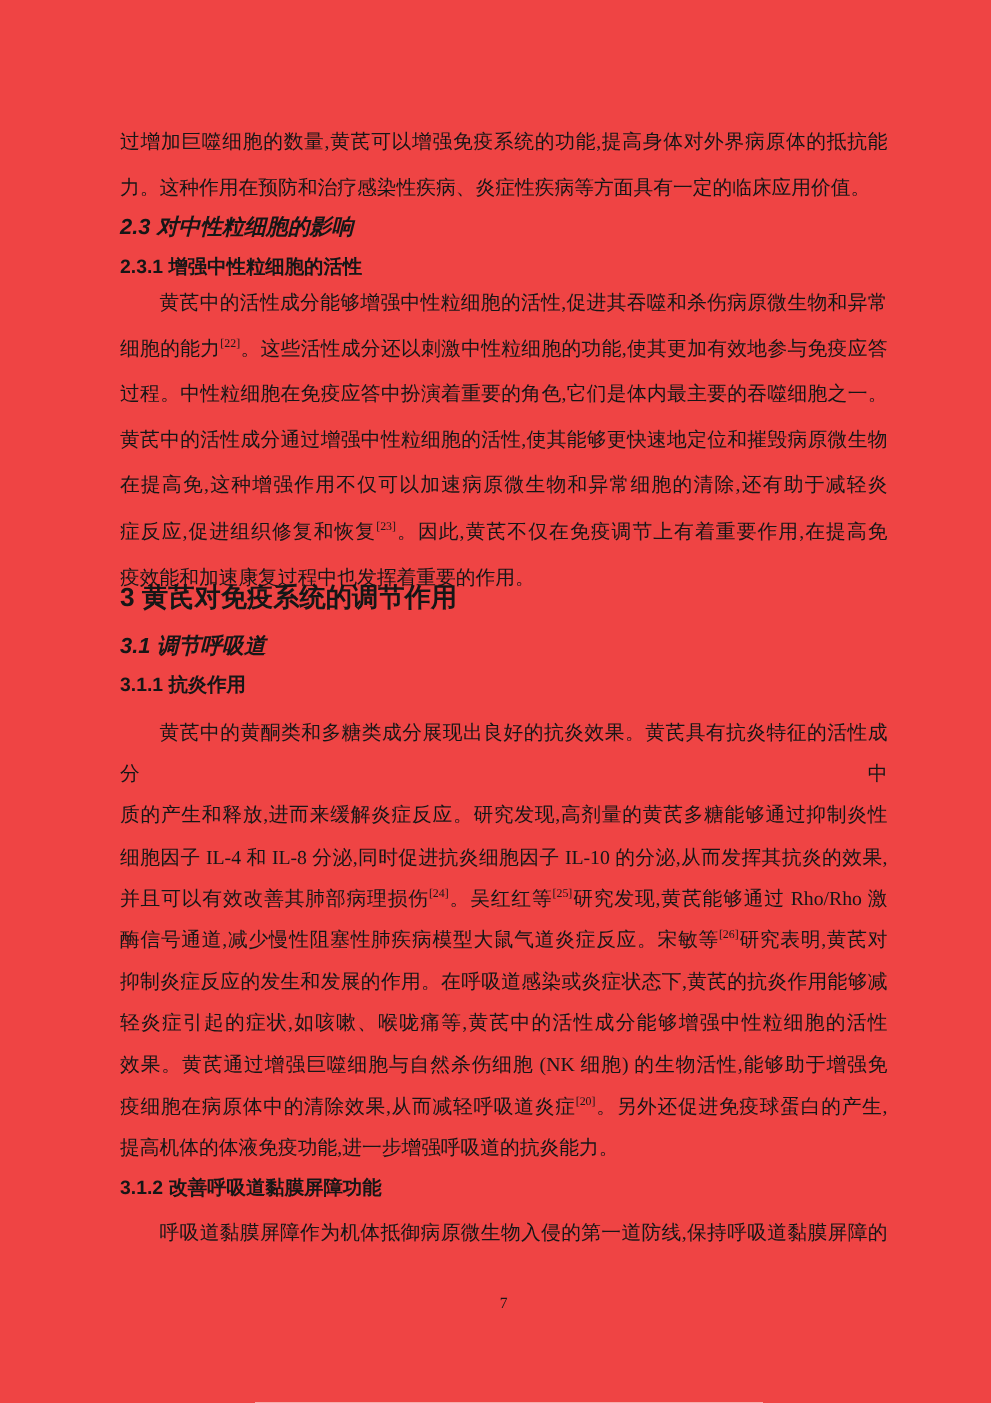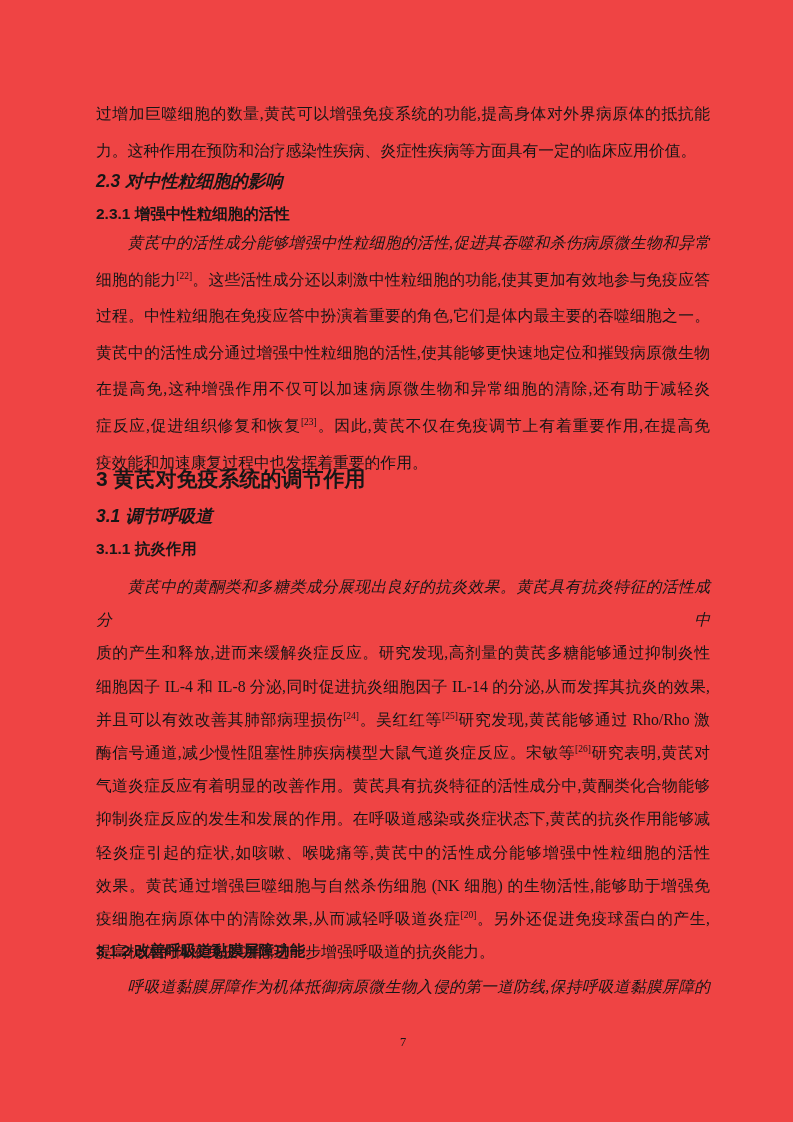--- a/index.html
+++ b/index.html
@@ -31,21 +31,21 @@
   #blk-h231{top:204px;}
   #blk-p2{top:225px;}
   #blk-h3{top:466px;}
   #blk-h31{top:505px;}
   #blk-h311{top:539px;}
   #blk-p3{top:570px;}
   #blk-h312{top:941px;}
   #blk-p4{top:970px;}
   .line{text-align:justify;text-justify:inter-character;}
   .line.just{text-align-last:justify;}
-  .line.indent{text-indent:31.6px;font-style:italic;}
+  .line.indent{text-indent:31.6px;}
   sup.ref{
     font-size:9.5px;
     line-height:0;
     vertical-align:super;
     letter-spacing:0;
   }
   .footer{
     position:absolute;left:96px;width:614px;top:1035px;
     text-align:center;
     font-family:"Liberation Serif","DejaVu Serif",serif;
@@ -72,24 +72,23 @@
         <div class="line just">在提高免,这种增强作用不仅可以加速病原微生物和异常细胞的清除,还有助于减轻炎</div>
         <div class="line just">症反应,促进组织修复和恢复<sup class="ref">[23]</sup>。因此,黄芪不仅在免疫调节上有着重要作用,在提高免</div>
         <div class="line">疫效能和加速康复过程中也发挥着重要的作用。</div>
       </div>
       <div id="blk-h3" class="block h1">3 黄芪对免疫系统的调节作用</div>
       <div id="blk-h31" class="block h2">3.1 调节呼吸道</div>
       <div id="blk-h311" class="block h3">3.1.1 抗炎作用</div>
       <div id="blk-p3" class="block para">
         <div class="line just indent">黄芪中的黄酮类和多糖类成分展现出良好的抗炎效果。黄芪具有抗炎特征的活性成分中</div>
         <div class="line just">质的产生和释放,进而来缓解炎症反应。研究发现,高剂量的黄芪多糖能够通过抑制炎性</div>
-        <div class="line just">细胞因子 IL-4 和 IL-8 分泌,同时促进抗炎细胞因子 IL-14 的分泌,从而发挥其抗炎的效果,</div>
+        <div class="line just">细胞因子 IL-4 和 IL-8 分泌,同时促进抗炎细胞因子 IL-10 的分泌,从而发挥其抗炎的效果,</div>
         <div class="line just">并且可以有效改善其肺部病理损伤<sup class="ref">[24]</sup>。吴红红等<sup class="ref">[25]</sup>研究发现,黄芪能够通过 Rho/Rho 激</div>
         <div class="line just">酶信号通道,减少慢性阻塞性肺疾病模型大鼠气道炎症反应。宋敏等<sup class="ref">[26]</sup>研究表明,黄芪对</div>
-        <div class="line just">气道炎症反应有着明显的改善作用。黄芪具有抗炎特征的活性成分中,黄酮类化合物能够</div>
         <div class="line just">抑制炎症反应的发生和发展的作用。在呼吸道感染或炎症状态下,黄芪的抗炎作用能够减</div>
         <div class="line just">轻炎症引起的症状,如咳嗽、喉咙痛等,黄芪中的活性成分能够增强中性粒细胞的活性</div>
         <div class="line just">效果。黄芪通过增强巨噬细胞与自然杀伤细胞 (NK 细胞) 的生物活性,能够助于增强免</div>
         <div class="line just">疫细胞在病原体中的清除效果,从而减轻呼吸道炎症<sup class="ref">[20]</sup>。另外还促进免疫球蛋白的产生,</div>
         <div class="line">提高机体的体液免疫功能,进一步增强呼吸道的抗炎能力。</div>
       </div>
       <div id="blk-h312" class="block h3">3.1.2 改善呼吸道黏膜屏障功能</div>
       <div id="blk-p4" class="block para">
         <div class="line just indent">呼吸道黏膜屏障作为机体抵御病原微生物入侵的第一道防线,保持呼吸道黏膜屏障的</div>
       </div>

